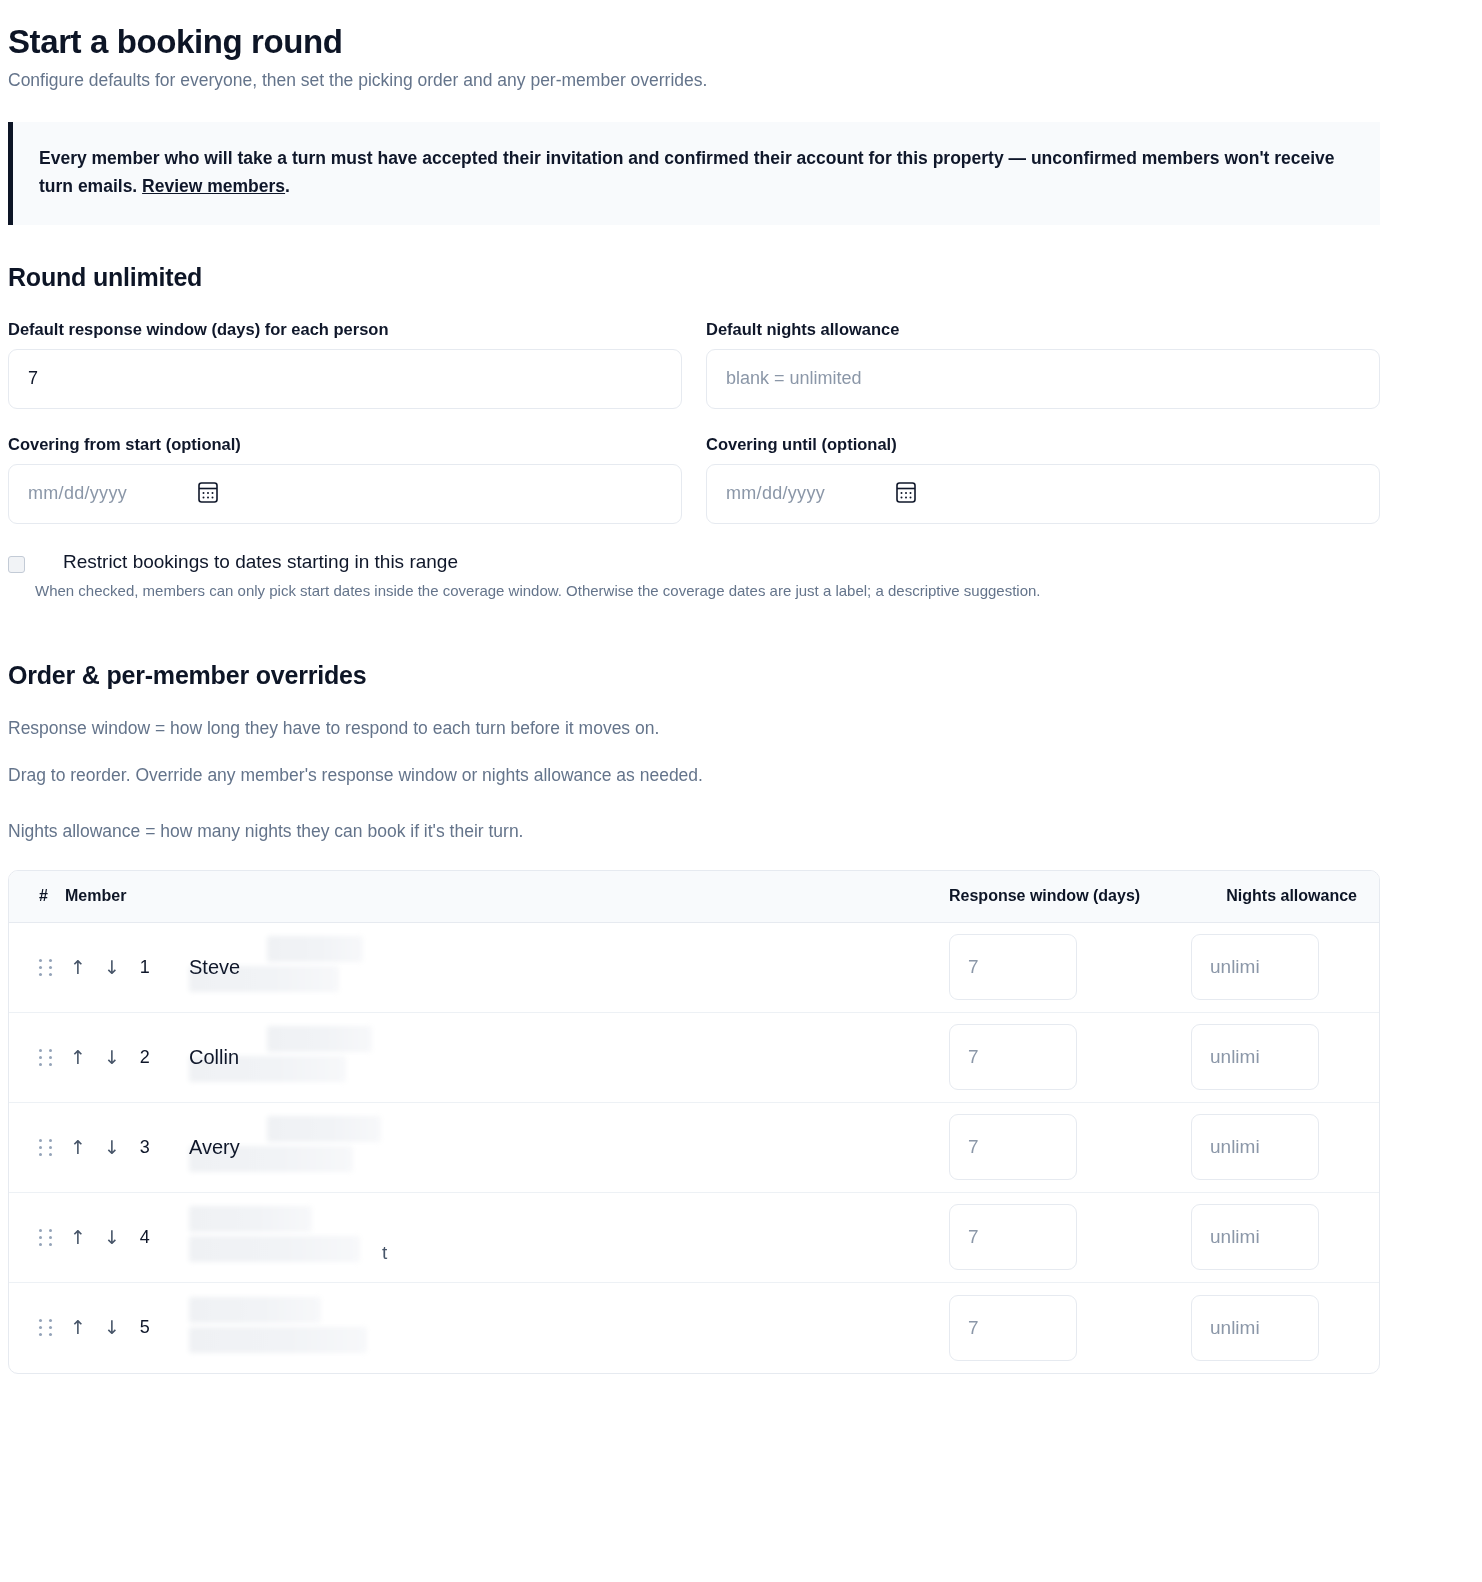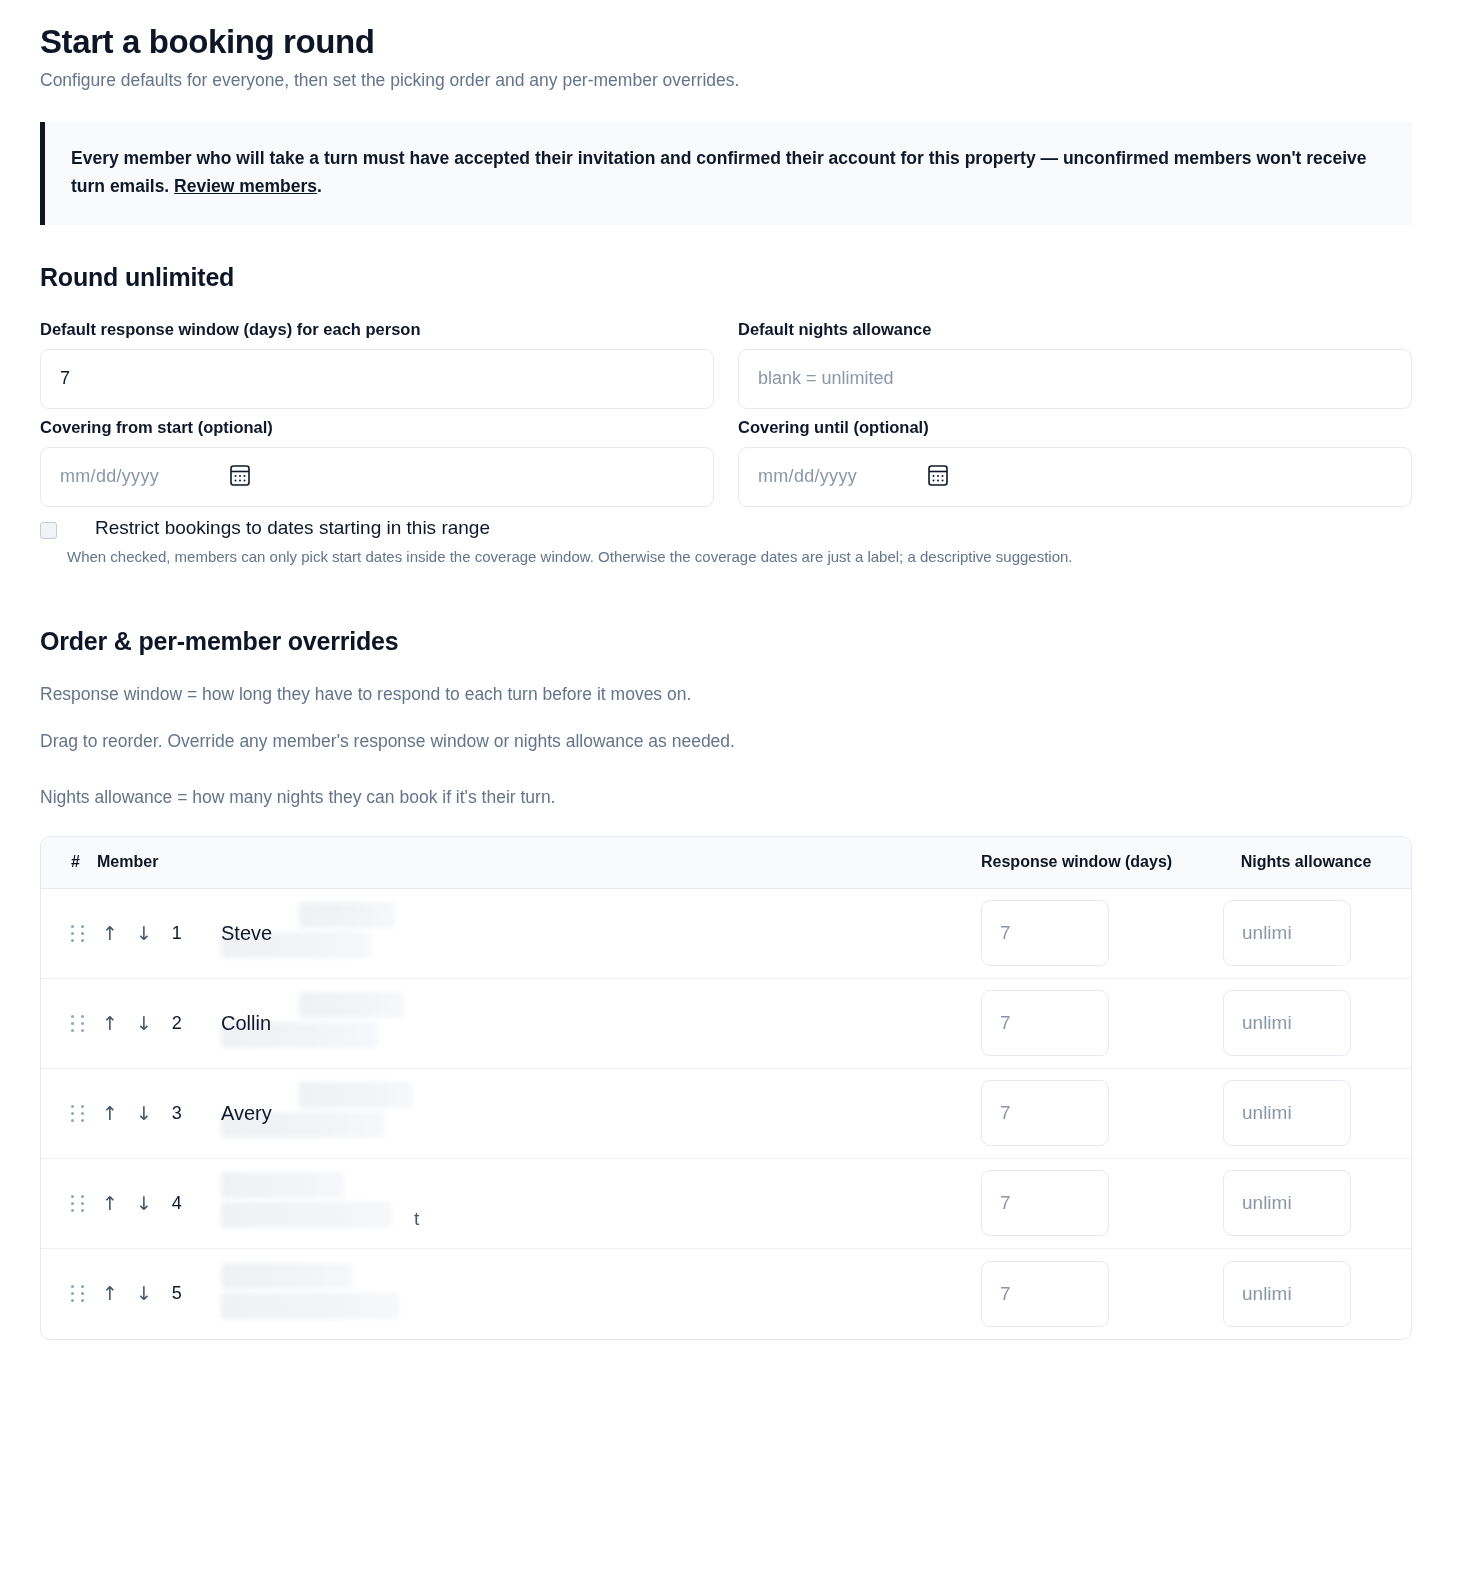--- a/index.html
+++ b/index.html
@@ -5,21 +5,21 @@
   * { box-sizing: border-box; }
   html, body {
     margin: 0; padding: 0;
     background: #ffffff;
     font-family: "Liberation Sans", sans-serif;
     color: #0f172a;
   }
   .page {
     width: 1292px;
     min-height: 1582px;
-    padding: 22px 86px 0 40px;
+    padding: 22px 86px 0 8px;
     position: relative;
   }
 
   
   .page-title {
     font-size: 33px;
     font-weight: 700;
     letter-spacing: -0.4px;
     color: #0d1526;
     margin: 0 0 6px 0;
@@ -87,21 +87,21 @@
   }
   .text-input::placeholder { color: #8b97a8; opacity: 1; }
 
   .field-block { margin-bottom: 28px; }
   .field-block.wide { width: 1372px; }
 
   .two-col {
     display: flex;
     gap: 24px;
     width: 1372px;
-    margin-bottom: 9px;
+    margin-bottom: 26px;
   }
   .two-col > .col { flex: 1 1 0; min-width: 0; }
 
   
   .date-wrap { position: relative; }
   .date-input {
     letter-spacing: 0.3px;
     color: #0f172a;
     padding-right: 54px;
   }
@@ -171,21 +171,21 @@
   }
   .th {
     font-size: 16px;
     font-weight: 700;
     color: #0d1526;
     white-space: nowrap;
   }
   .th-hash { width: 26px; }
   .th-member { flex: 1 1 auto; }
   .th-resp { width: 242px; text-align: left; }
-  .th-nights { width: 166px; text-align: center; }
+  .th-nights { width: 166px; text-align: right; }
 
   .mt-row {
     display: flex;
     align-items: center;
     border-bottom: 1px solid #edf1f5;
     min-height: 90px;
     padding: 0 22px 0 30px;
   }
   .mt-row:last-child { border-bottom: none; }
 

